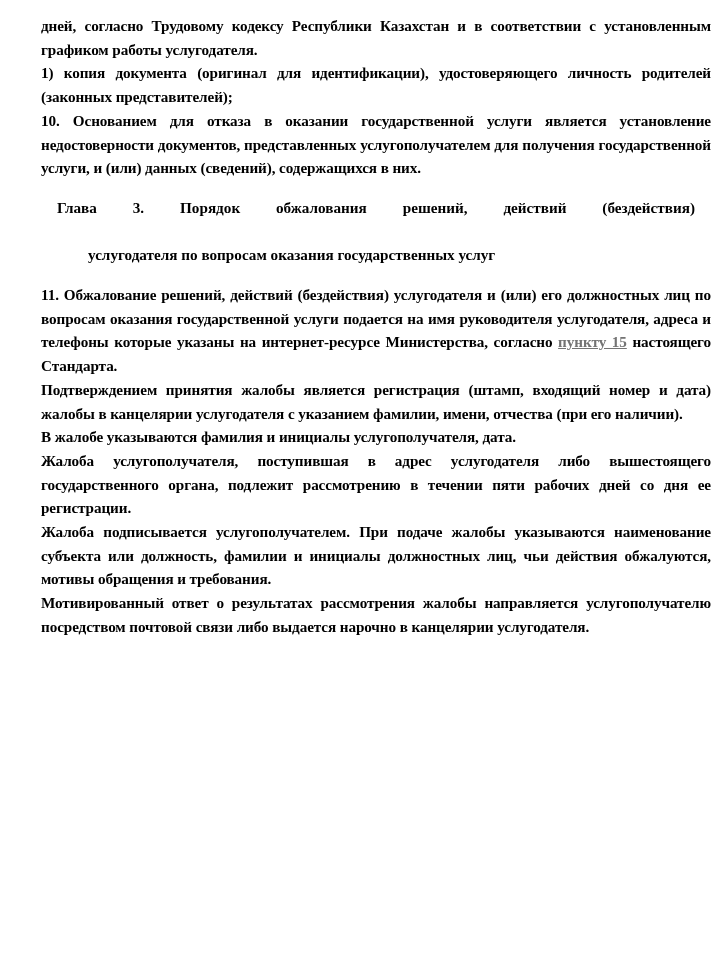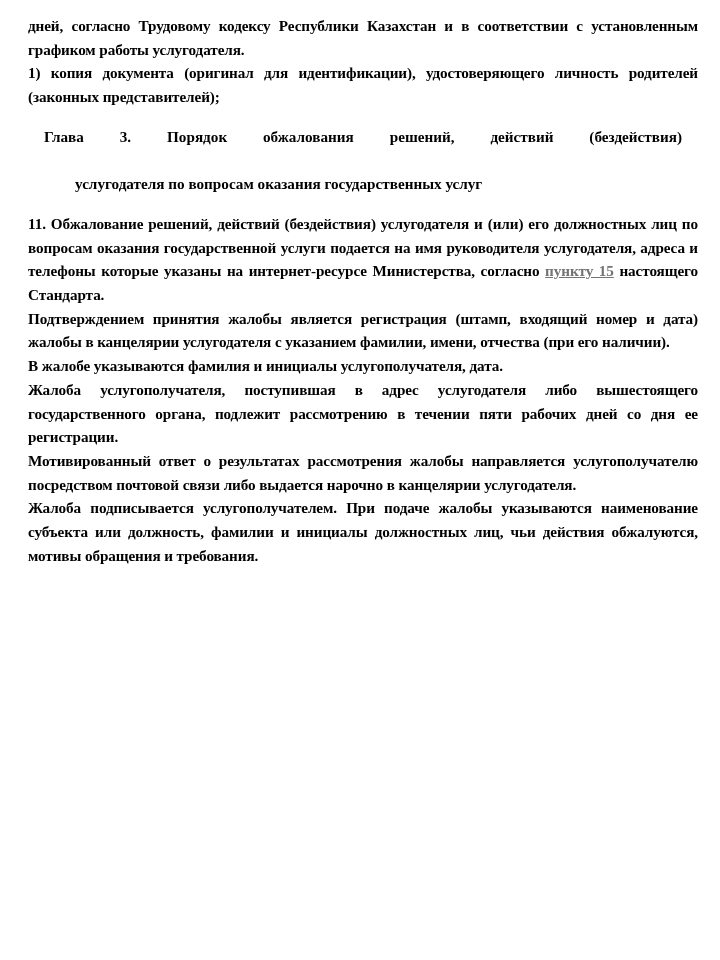--- a/index.html
+++ b/index.html
@@ -16,21 +16,21 @@
     color: #000000;
     -webkit-font-smoothing: none;
   }
 
   .page {
     position: relative;
     width: 720px;
     height: 717px;
     background: #ffffff;
     box-sizing: border-box;
-    padding: 14px 25px 0 28px;
+    padding: 14px 25px 0 41px;
   }
 
   .body-text {
     width: 670px;
   }
 
   
   p.para {
     margin: 0 0 0 0;
     padding: 0;
@@ -93,34 +93,35 @@
 <div class="page">
   <div class="body-text">
 
     <p class="para ind-0">дней, согласно Трудовому кодексу Республики Казахстан и в соответствии с установленным графиком работы услугодателя.</p>
 
 
 
     <p class="para ind-xl">1) копия документа (оригинал для идентификации), удостоверяющего личность родителей (законных представителей);</p>
 
 
+    <p class="para ind-xl">10. Основанием для отказа в оказании государственной услуги является установление недостоверности документов, представленных услугополучателем для получения государственной услуги, и (или) данных (сведений), содержащихся в них.</p>
 
     <p class="heading">
       <span class="stretch">Глава 3. Порядок обжалования решений, действий (бездействия)</span>
       <span class="hang" style="display:block; padding-left:31px;">услугодателя по вопросам оказания государственных услуг</span>
     </p>
 
     <p class="para ind-md">
       <span>11. Обжалование решений, действий (бездействия) услугодателя и (или) его должностных лиц по вопросам оказания государственной услуги подается на имя руководителя услугодателя, адреса и телефоны которые указаны на интернет-ресурсе Министерства, согласно </span><span class="doclink">пункту 15</span><span> настоящего Стандарта.</span>
     </p>
 
     <p class="para ind-xs">Подтверждением принятия жалобы является регистрация (штамп, входящий номер и дата) жалобы в канцелярии услугодателя с указанием фамилии, имени, отчества (при его наличии).</p>
 
     <p class="para ind-0">В жалобе указываются фамилия и инициалы услугополучателя, дата.</p>
 
     <p class="para ind-xl">Жалоба услугополучателя, поступившая в адрес услугодателя либо вышестоящего государственного органа, подлежит рассмотрению в течении пяти рабочих дней со дня ее регистрации.</p>
 
+    <p class="para ind-sm">Жалоба подписывается услугополучателем. При подаче жалобы указываются наименование субъекта или должность, фамилии и инициалы должностных лиц, чьи действия обжалуются, мотивы обращения и требования.</p>
+
     <p class="para ind-md">Мотивированный ответ о результатах рассмотрения жалобы направляется услугополучателю посредством почтовой связи либо выдается нарочно в канцелярии услугодателя.</p>
-
-    <p class="para ind-sm">Жалоба подписывается услугополучателем. При подаче жалобы указываются наименование субъекта или должность, фамилии и инициалы должностных лиц, чьи действия обжалуются, мотивы обращения и требования.</p>
 
   </div>
 </div>
 
 </body></html>

